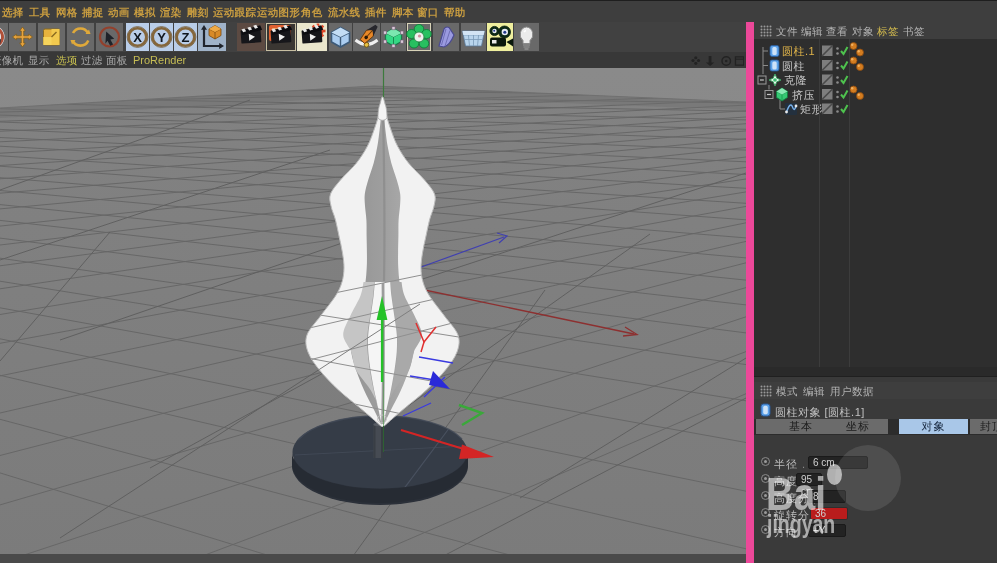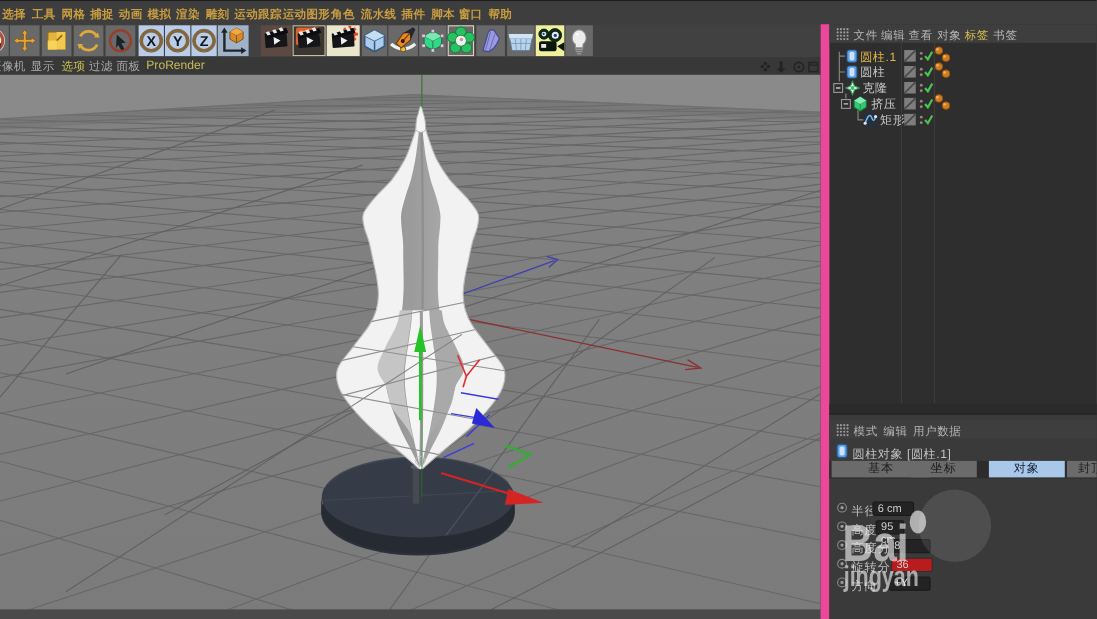--- a/index.html
+++ b/index.html
@@ -591,21 +591,21 @@
         <rect x="3.2" y="2.8" width="4.6" height="8.4" rx="1.6" fill="#cde2f8"></rect>
       </svg>
       <div class="abs" style="left:21px;top:28px;font-size:11px;color:#c2c2c2;letter-spacing:0.5px">圆柱对象 [圆柱.1]</div>
       <div class="abs" style="left:0;top:42px;width:249px;height:16px;background:#2c2c2c"></div>
       <div class="tab" style="left:2px;width:90px">基本</div>
       <div class="tab" style="left:74px;width:60px">坐标</div>
       <div class="tab" style="left:145px;width:69px;background:#a9c7e8;color:#14243a">对象</div>
       <div class="tab" style="left:216px;width:44px">封顶</div>
       <div class="radio" style="left:7px;top:80px"></div>
       <div class="prow" style="left:20px;top:80px">半径 <span style="color:#8a8a8a">. . .</span></div>
-      <div class="ibox" style="left:39px;top:79px;width:38px">6 cm</div>
+      <div class="ibox" style="left:54px;top:79px;width:60px">6 cm</div>
       <div class="radio" style="left:7px;top:97px"></div>
       <div class="prow" style="left:20px;top:97px">高度</div>
       <div class="ibox" style="left:42px;top:96px;width:26px">95 cm</div>
       <div class="radio" style="left:7px;top:114px"></div>
       <div class="prow" style="left:20px;top:114px">高度分段</div>
       <div class="ibox" style="left:54px;top:113px;width:38px">8</div>
       <div class="radio" style="left:7px;top:131px"></div>
       <div class="prow" style="left:20px;top:131px">旋转分段</div>
       <div class="ibox" style="left:56px;top:130px;width:38px;background:#b91c1c;border-color:#2e2e2e">36</div>
       <div class="radio" style="left:7px;top:148px"></div>

